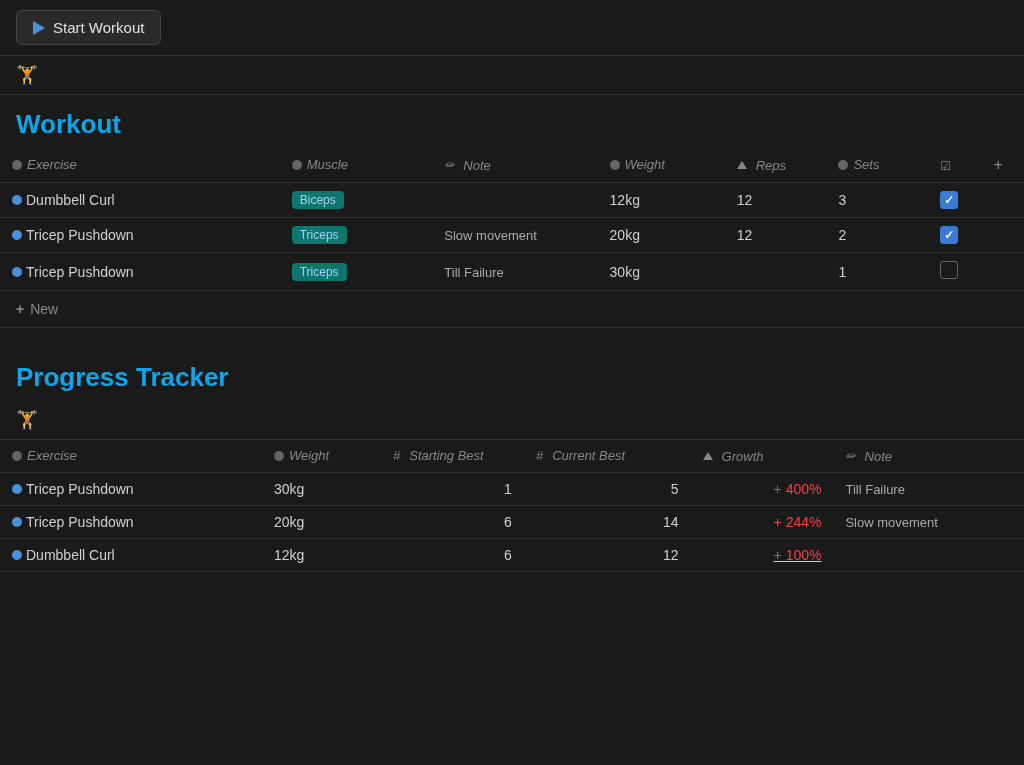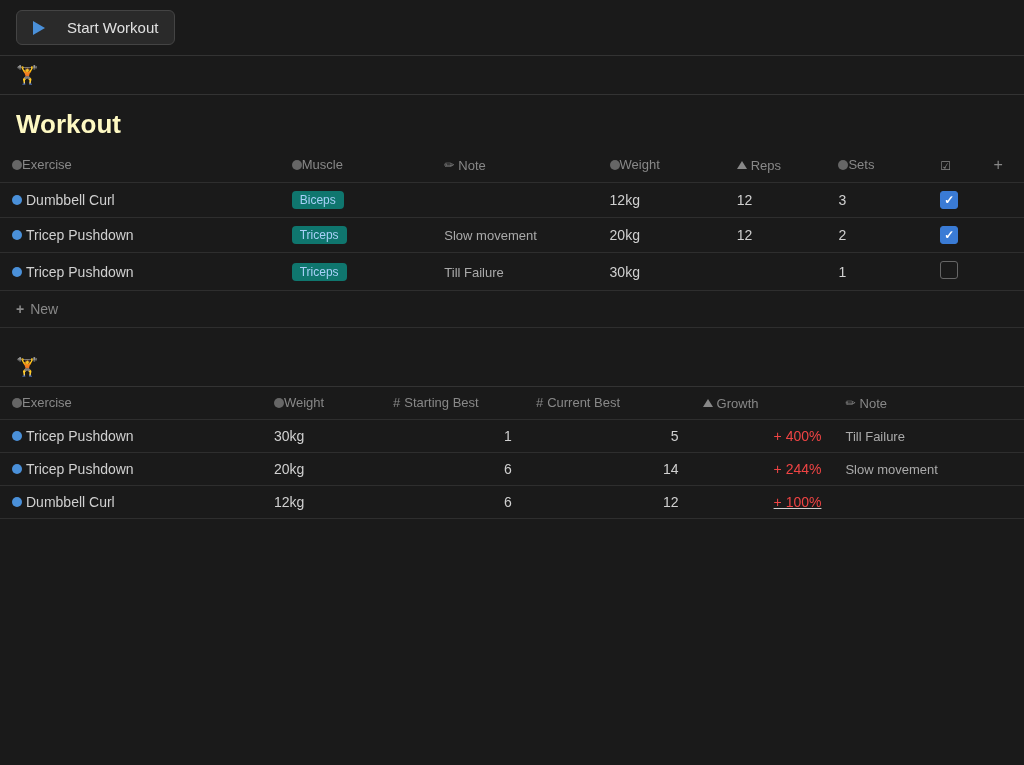--- a/index.html
+++ b/index.html
@@ -15,21 +15,21 @@
     
     .top-bar {
       display: flex;
       align-items: center;
       padding: 10px 16px;
       border-bottom: 1px solid #333;
     }
     .start-btn {
       display: flex;
       align-items: center;
-      gap: 22px;
+      gap: 8px;
       background: #2a2a2a;
       border: 1px solid #444;
       border-radius: 6px;
       color: #e0e0e0;
       padding: 8px 16px;
       cursor: pointer;
       font-size: 15px;
       font-weight: 500;
     }
     .play-icon {
@@ -45,21 +45,21 @@
     .dumbbell-bar {
       padding: 8px 16px;
       border-bottom: 1px solid #333;
       font-size: 18px;
     }
 
     
     .section-title {
       font-size: 26px;
       font-weight: 700;
-      color: #fef9c3;
+      color: #0ea5e9;
       padding: 14px 16px 8px 16px;
     }
 
     
     .workout-table {
       width: 100%;
       border-collapse: collapse;
     }
     .workout-table th,
     .workout-table td {
@@ -81,20 +81,22 @@
     .col-note { width: 130px; }
     .col-weight { width: 100px; }
     .col-reps { width: 80px; text-align: right; }
     .col-sets { width: 80px; text-align: right; }
     .col-check { width: 40px; text-align: center; }
     .col-add { width: 30px; text-align: center; }
 
     .th-icon {
       display: inline-flex;
       align-items: center;
+      gap: 5px;
+      font-style: italic;
     }
     .dot-gray {
       width: 10px; height: 10px;
       background: #666;
       border-radius: 50%;
       display: inline-block;
     }
     .dot-blue {
       width: 10px; height: 10px;
       background: #4a90d9;
@@ -367,20 +369,21 @@
       </tbody>
   </table>
 
   <div class="new-row">
     <span style="font-size:14px; font-weight:bold;">+</span>
     <span>New</span>
   </div>
 </div>
 
 <div class="progress-section">
+  <div class="section-title">Progress Tracker</div>
 
   <div class="dumbbell-bar">
     <span>🏋</span>
   </div>
 
   <table class="progress-table">
     <thead>
       <tr>
         <th class="col-p-exercise">
           <span class="th-icon">

